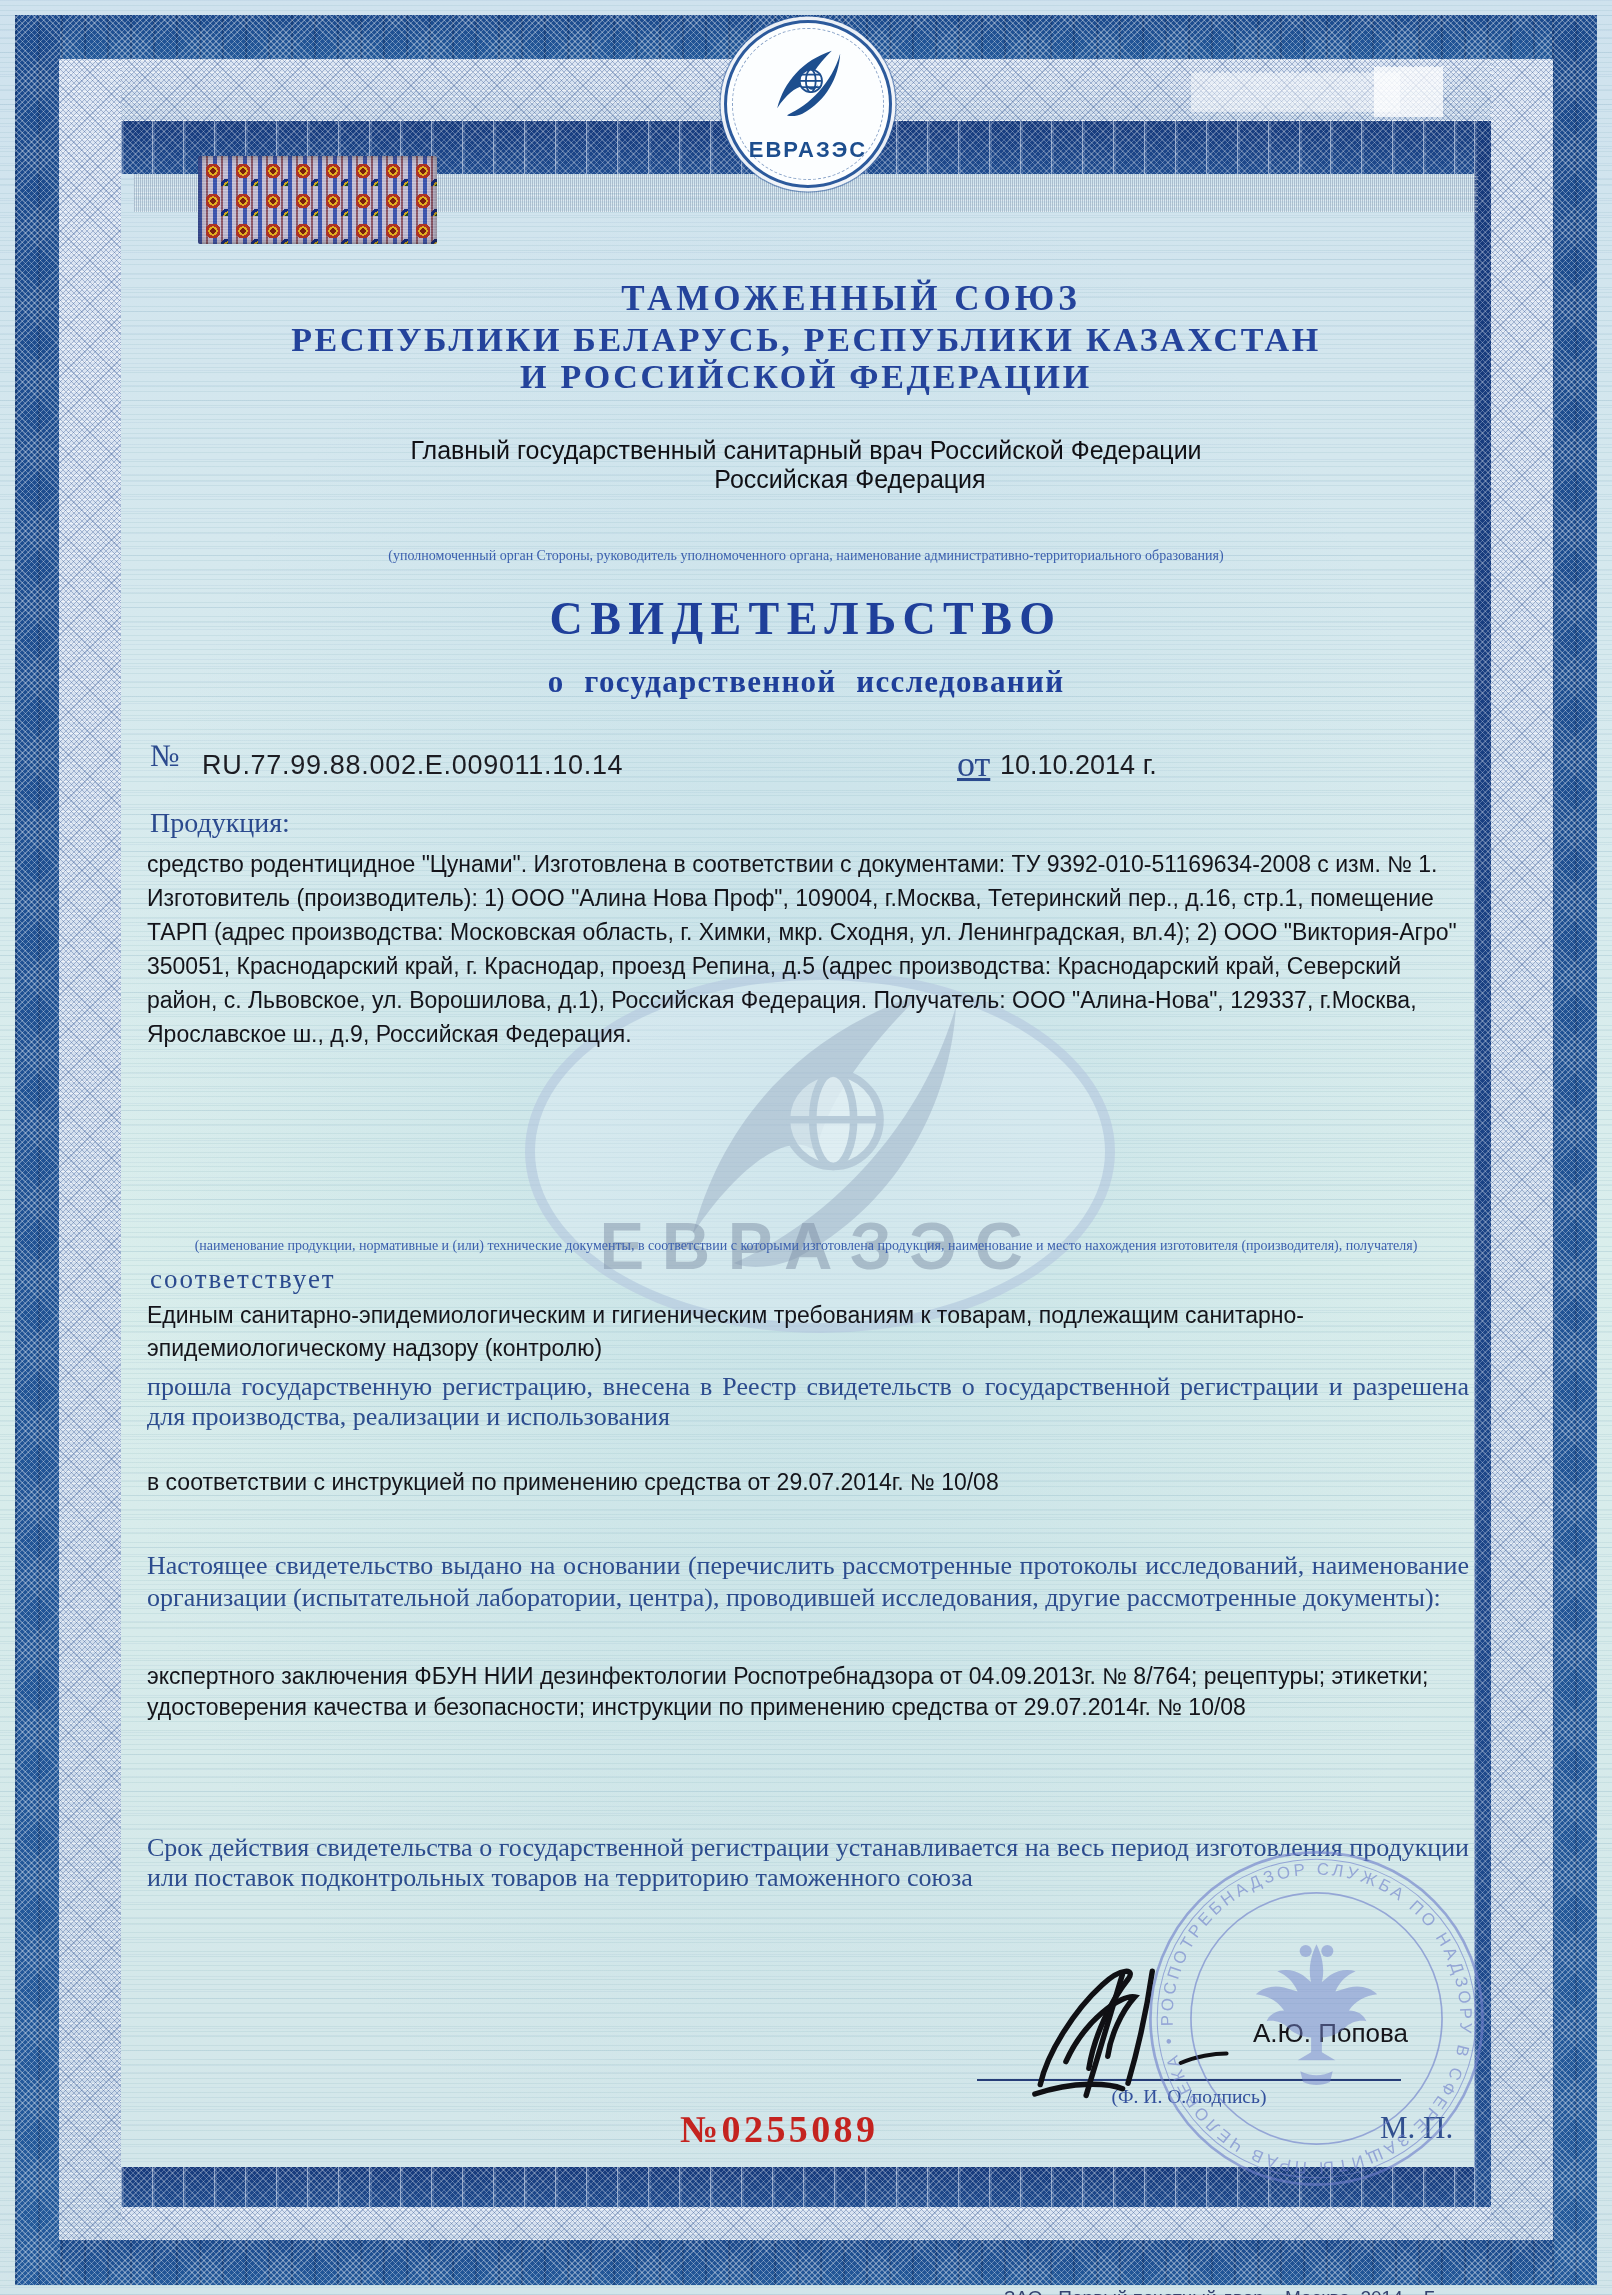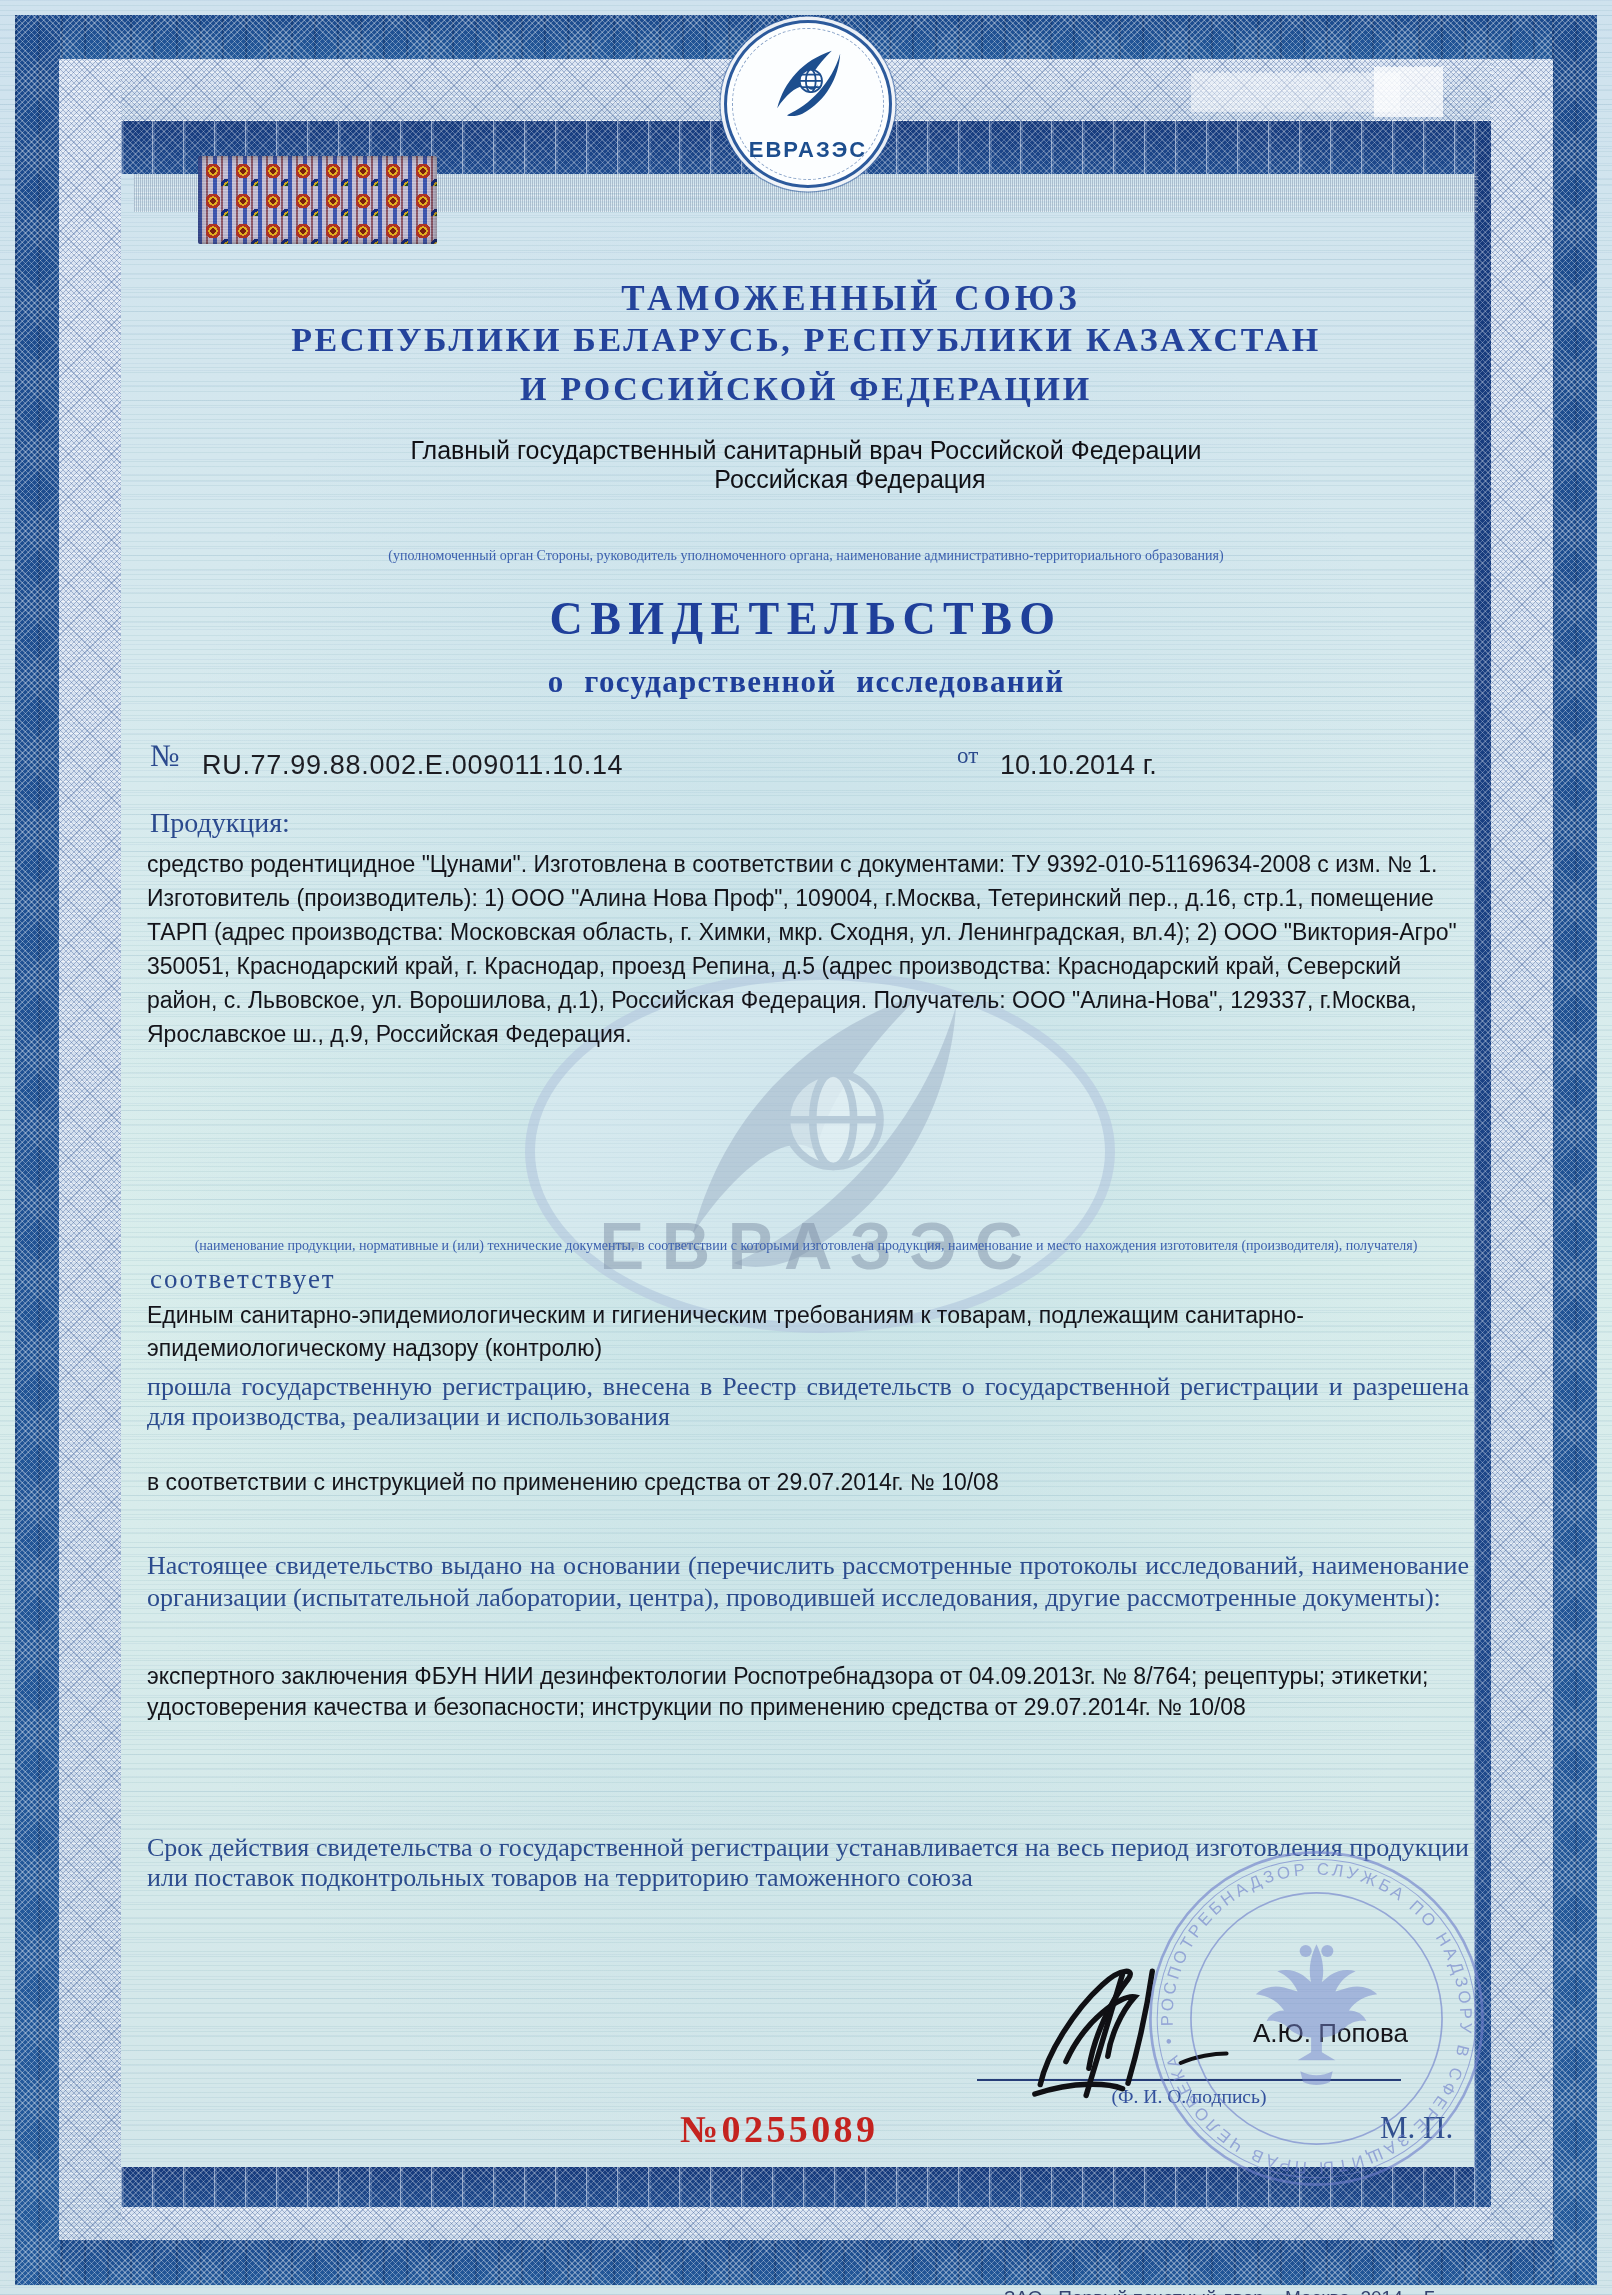--- a/index.html
+++ b/index.html
@@ -93,33 +93,33 @@
     position:absolute; left:0; right:0; bottom:39px; text-align:center;
     font-family:"Liberation Sans",sans-serif; font-weight:700; font-size:67px; letter-spacing:17.5px;
     color:rgba(125,143,165,.50);
   }
   
   .t{position:absolute; z-index:3;}
   .center{left:0; width:100%; text-align:center;}
   .h1{font-weight:700; color:#24439b;}
   .hdr1{top:279px; font-size:35px; letter-spacing:4px;margin-left:45px;}
   .hdr2{top:321px; font-size:34px; letter-spacing:2.7px;}
-  .hdr3{top:358px; font-size:34px; letter-spacing:2.7px;margin-top:12px;}
+  .hdr3{top:358px; font-size:34px; letter-spacing:2.7px;}
   .auth{font-family:"Liberation Sans",sans-serif; color:#101015;}
   .auth1{top:406px; font-size:25px;}
   .auth2{top:436px; font-size:25px;}
   .auth3{top:465px; font-size:25px;margin-left:44px;}
   .noteSmall{color:#3b5fae; font-size:14px;}
   .note1{top:548px;}
   .titleMain{top:592px; font-size:46px; font-weight:700; letter-spacing:7.4px; color:#1f3f9a;}
   .titleSub{top:664px; font-size:31px; font-weight:700; letter-spacing:1.3px; word-spacing:10.8px; color:#1f3f9a;}
   .serifBlue{color:#2b4a8e;}
   .regLabel{left:150px; top:738px; font-size:31px;}
   .regNum{left:202px; top:750px; font-family:"Liberation Sans",sans-serif; font-size:27px; color:#1c1c22; letter-spacing:0.7px;}
-  .regFrom{left:957px; top:743px; font-size:23px;}
+  .regFrom{left:957px; top:743px; font-size:36px;text-decoration:underline;}
   .regDate{left:1000px; top:750px; font-family:"Liberation Sans",sans-serif; font-size:27px; color:#1c1c22;}
   .prodLabel{left:150px; top:807px; font-size:28px;}
   .sans{font-family:"Liberation Sans",sans-serif; color:#14141a;}
   .prodText{left:147px; top:847px; width:1317px; font-size:23px; line-height:34px;}
   .note2{top:1238px;}
   .compLabel{left:150px; top:1264px; font-size:27px; letter-spacing:2px;}
   .compText{left:147px; top:1299px; width:1321px; font-size:23px; line-height:33px;}
   .serifJust{text-align:justify; color:#2c4c8e;}
   .passed{left:147px; top:1372px; width:1322px; font-size:26px; line-height:30px;}
   .instr{left:147px; top:1469px; width:1322px; font-size:23px;}

